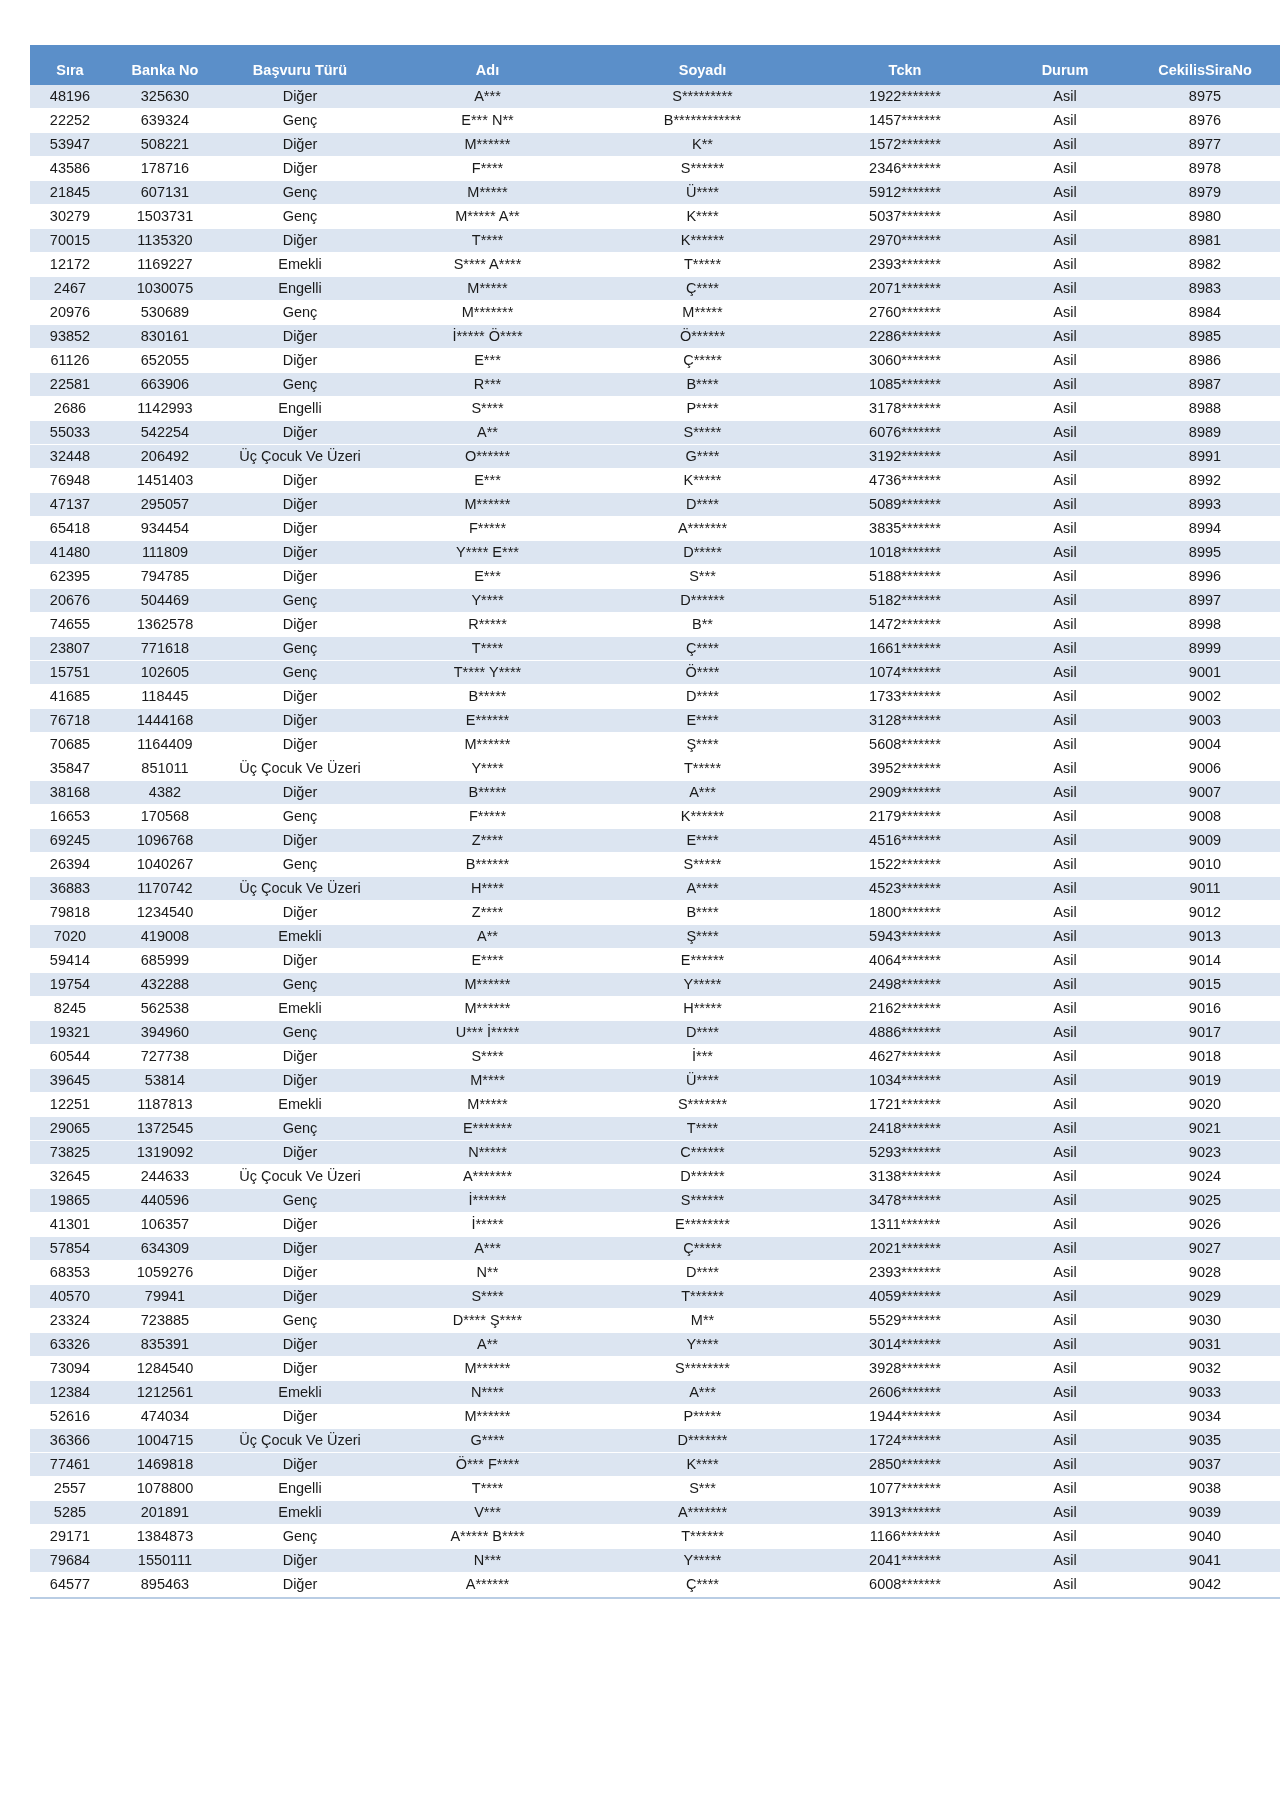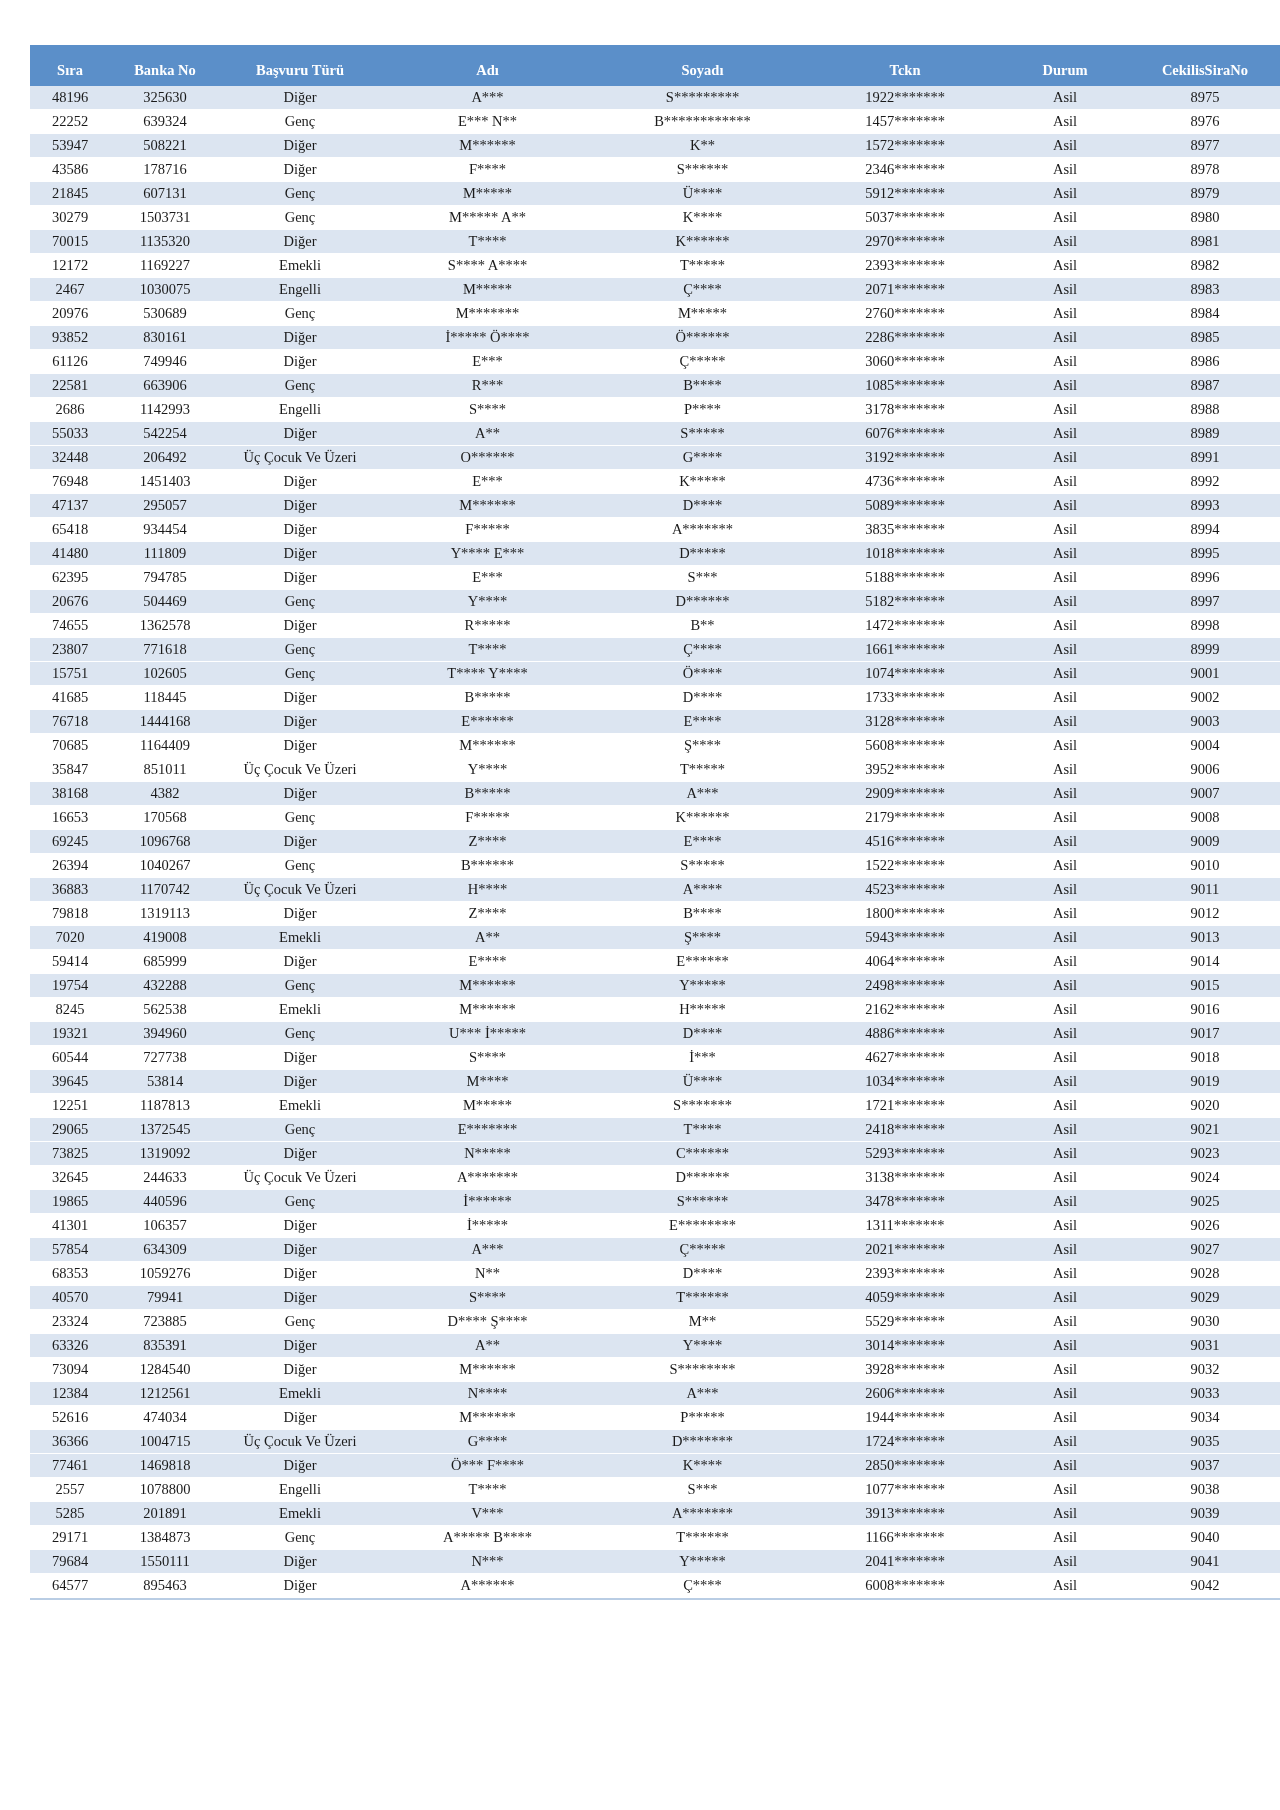--- a/index.html
+++ b/index.html
@@ -11,21 +11,20 @@
     font-family: "Liberation Sans", sans-serif;
   }
 
   #page {
     position: relative;
     width: 1280px;
     height: 1810px;
     background: #ffffff;
     box-sizing: border-box;
     padding: 45px 0 0 0;
-    font-family: Liberation Serif, serif;
   }
 
   table.results {
     border-collapse: collapse;
     width: 1250px;
     margin: 0 0 0 30px;
     table-layout: fixed;
     font-size: 14.5px;
     color: #1a1a1a;
   }
@@ -220,21 +219,21 @@
           <td>830161</td>
           <td>Diğer</td>
           <td>İ***** Ö****</td>
           <td>Ö******</td>
           <td>2286*******</td>
           <td>Asil</td>
           <td>8985</td>
         </tr>
         <tr class="even">
           <td>61126</td>
-          <td>749946</td>
+          <td>652055</td>
           <td>Diğer</td>
           <td>E***</td>
           <td>Ç*****</td>
           <td>3060*******</td>
           <td>Asil</td>
           <td>8986</td>
         </tr>
         <tr class="odd">
           <td>22581</td>
           <td>663906</td>
@@ -450,21 +449,21 @@
           <td>1170742</td>
           <td>Üç Çocuk Ve Üzeri</td>
           <td>H****</td>
           <td>A****</td>
           <td>4523*******</td>
           <td>Asil</td>
           <td>9011</td>
         </tr>
         <tr class="even">
           <td>79818</td>
-          <td>1319113</td>
+          <td>1234540</td>
           <td>Diğer</td>
           <td>Z****</td>
           <td>B****</td>
           <td>1800*******</td>
           <td>Asil</td>
           <td>9012</td>
         </tr>
         <tr class="odd">
           <td>7020</td>
           <td>419008</td>

